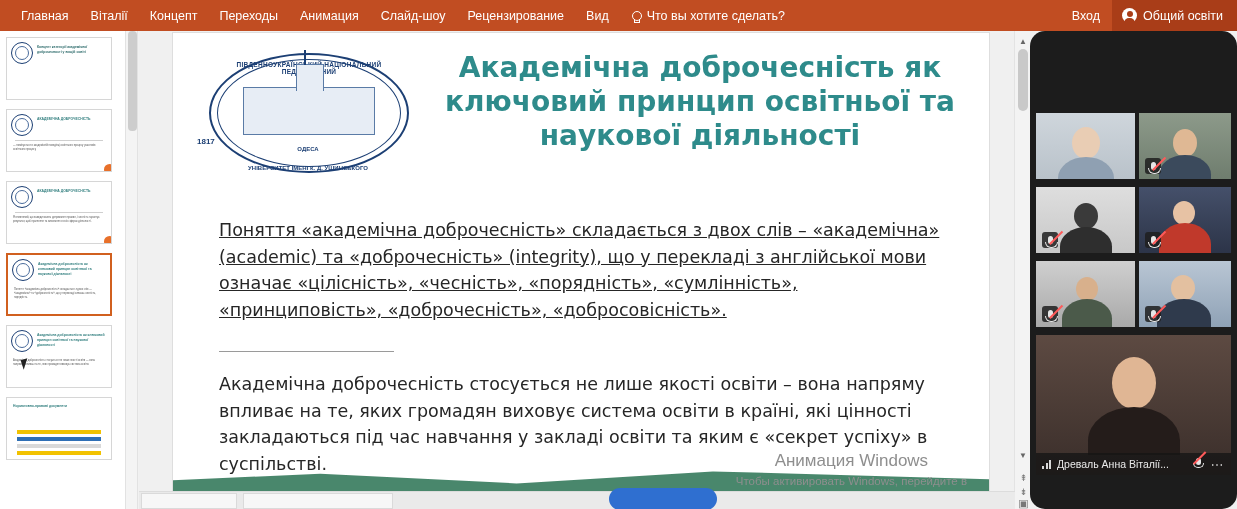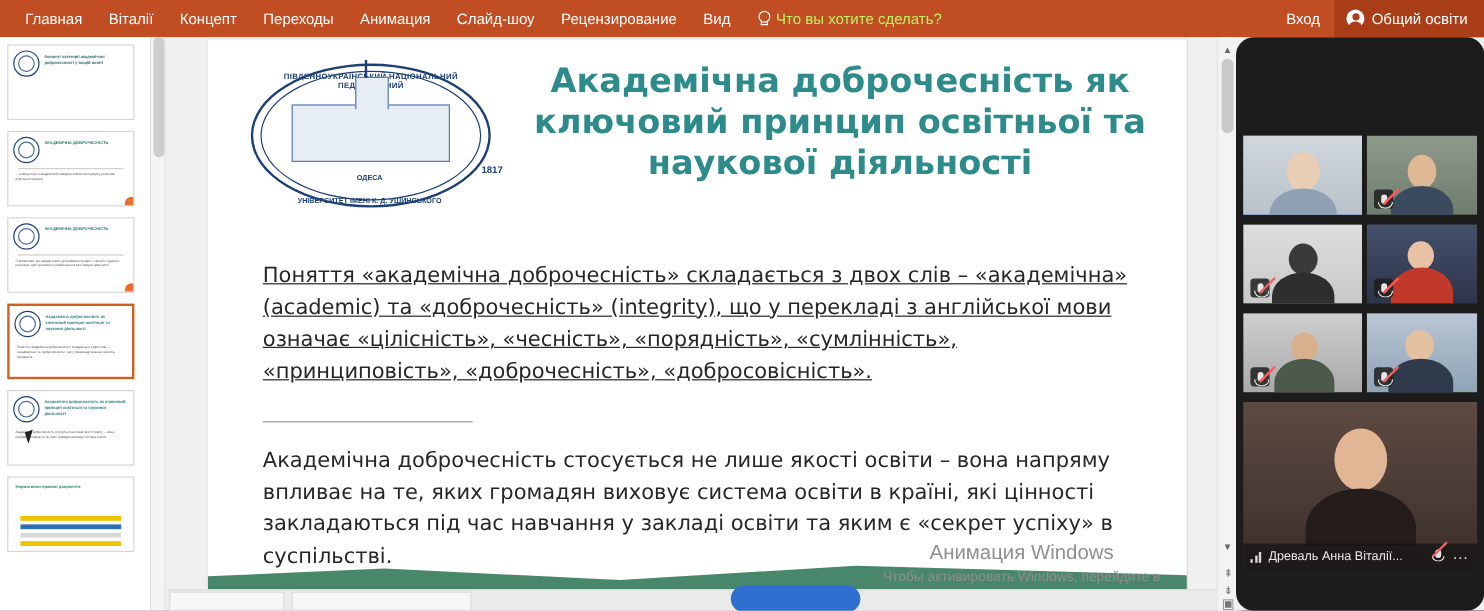--- a/index.html
+++ b/index.html
@@ -26,22 +26,22 @@
   }
   .ribbon-tabs { display: flex; align-items: center; gap: 0; padding-left: 10px; }
   .ribbon-tab {
     padding: 6px 11px;
     white-space: nowrap;
     color: #ffffff;
     cursor: pointer;
   }
   .ribbon-tab.active { color: #ffffff; }
   .tellme {
-    display: flex; align-items: flex-start; gap: 5px;
-    padding: 0 10px; white-space: nowrap; color: #bef264;
+    display: flex; align-items: flex-end; gap: 5px;
+    padding: 0 10px; white-space: nowrap; color: #ffffff;
   }
   .bulb {
     width: 12px; height: 12px; display: inline-block;
     position: relative;
   }
   .bulb::before {
     content: ""; position: absolute; left: 2px; top: 0;
     width: 8px; height: 8px; border: 1.4px solid #fff; border-radius: 50%;
   }
   .bulb::after {
@@ -176,21 +176,21 @@
   .crest .bldg::after {
     content: ""; position: absolute; left: 60px; top: -38px;
     width: 2px; height: 15px; background: #1c3f74;
   }
   .crest .arc-top {
     position: absolute; left: 36px; top: 16px; width: 152px;
     text-align: center; font-size: 6.5px; color: #1c3f74; font-weight: bold;
     letter-spacing: .3px;
   }
   .crest .year {
-    position: absolute; left: 0; right: 0; top: 92px; text-align: right;
+    position: absolute; left: 0; right: 0; top: 92px; text-align: left;
     font-size: 8px; color: #1c3f74; font-weight: bold;
   }
   .crest .city {
     position: absolute; left: 0; right: 0; top: 101px; text-align: center;
     font-size: 6px; color: #1c3f74; font-weight: bold;
   }
   .crest .arc-bottom {
     position: absolute; left: 20px; right: 20px; top: 120px; text-align: center;
     font-size: 6px; color: #1c3f74; font-weight: bold;
   }

